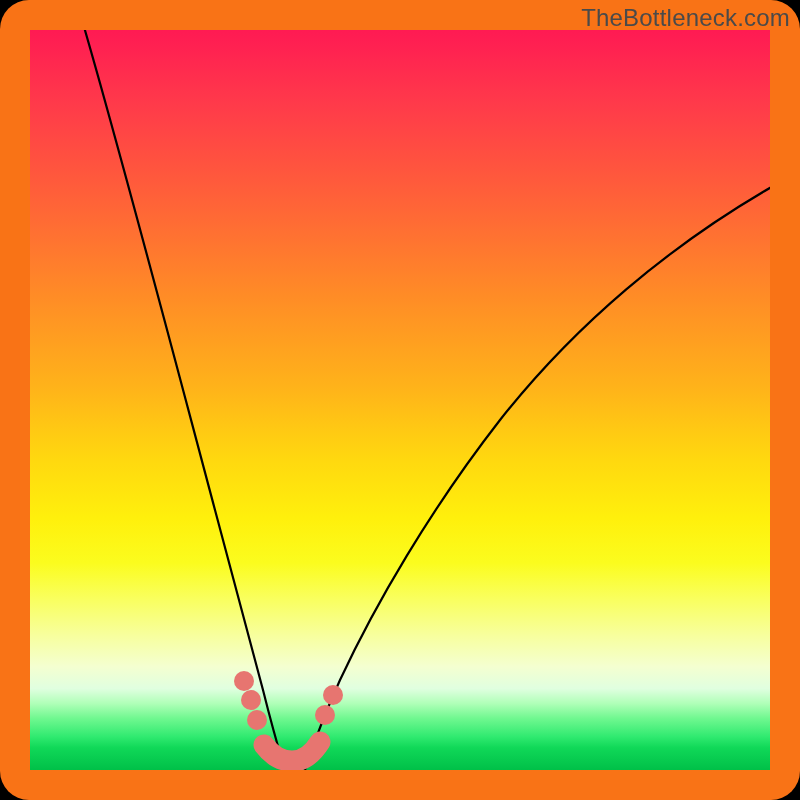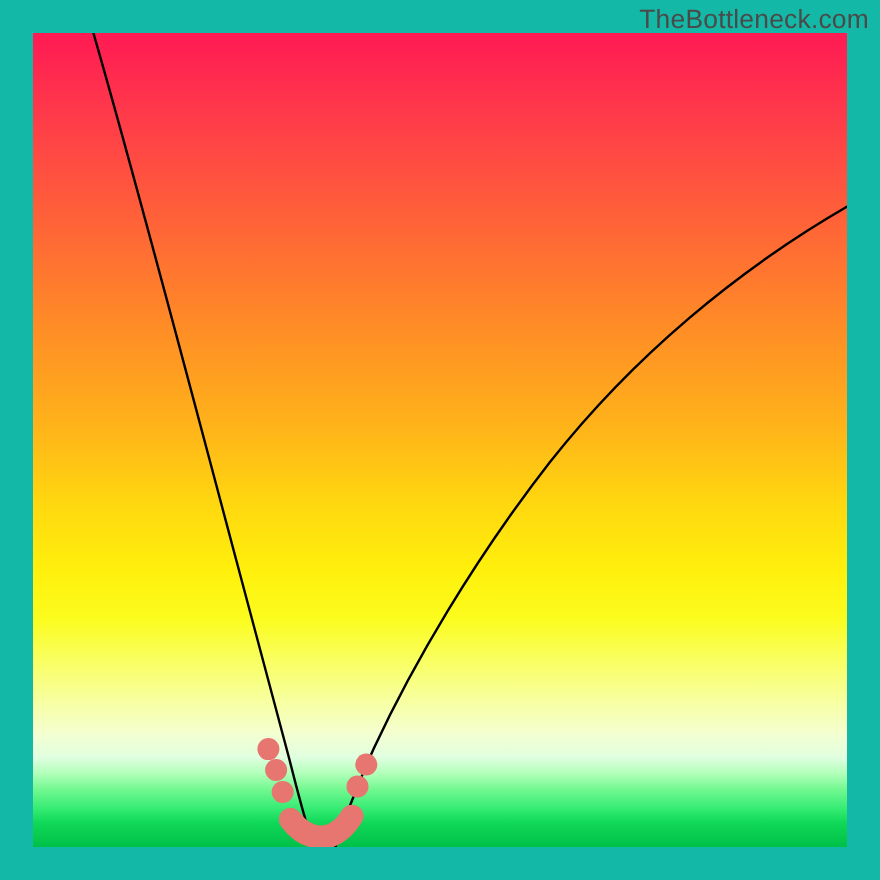--- a/index.html
+++ b/index.html
@@ -10,21 +10,22 @@
     background: #000;
     overflow: hidden;
     font-family: Arial, Helvetica, sans-serif;
   }
   .frame {
     position: absolute;
     left: 0;
     top: 0;
     width: 800px;
     height: 800px;
-    background: #14b8a6;
+    background: #f97316;
+    border-radius: 29px;
   }
   .plot {
     position: absolute;
     left: 30px;
     top: 30px;
     width: 740px;
     height: 740px;
     overflow: hidden;
   }
   .gradient {

